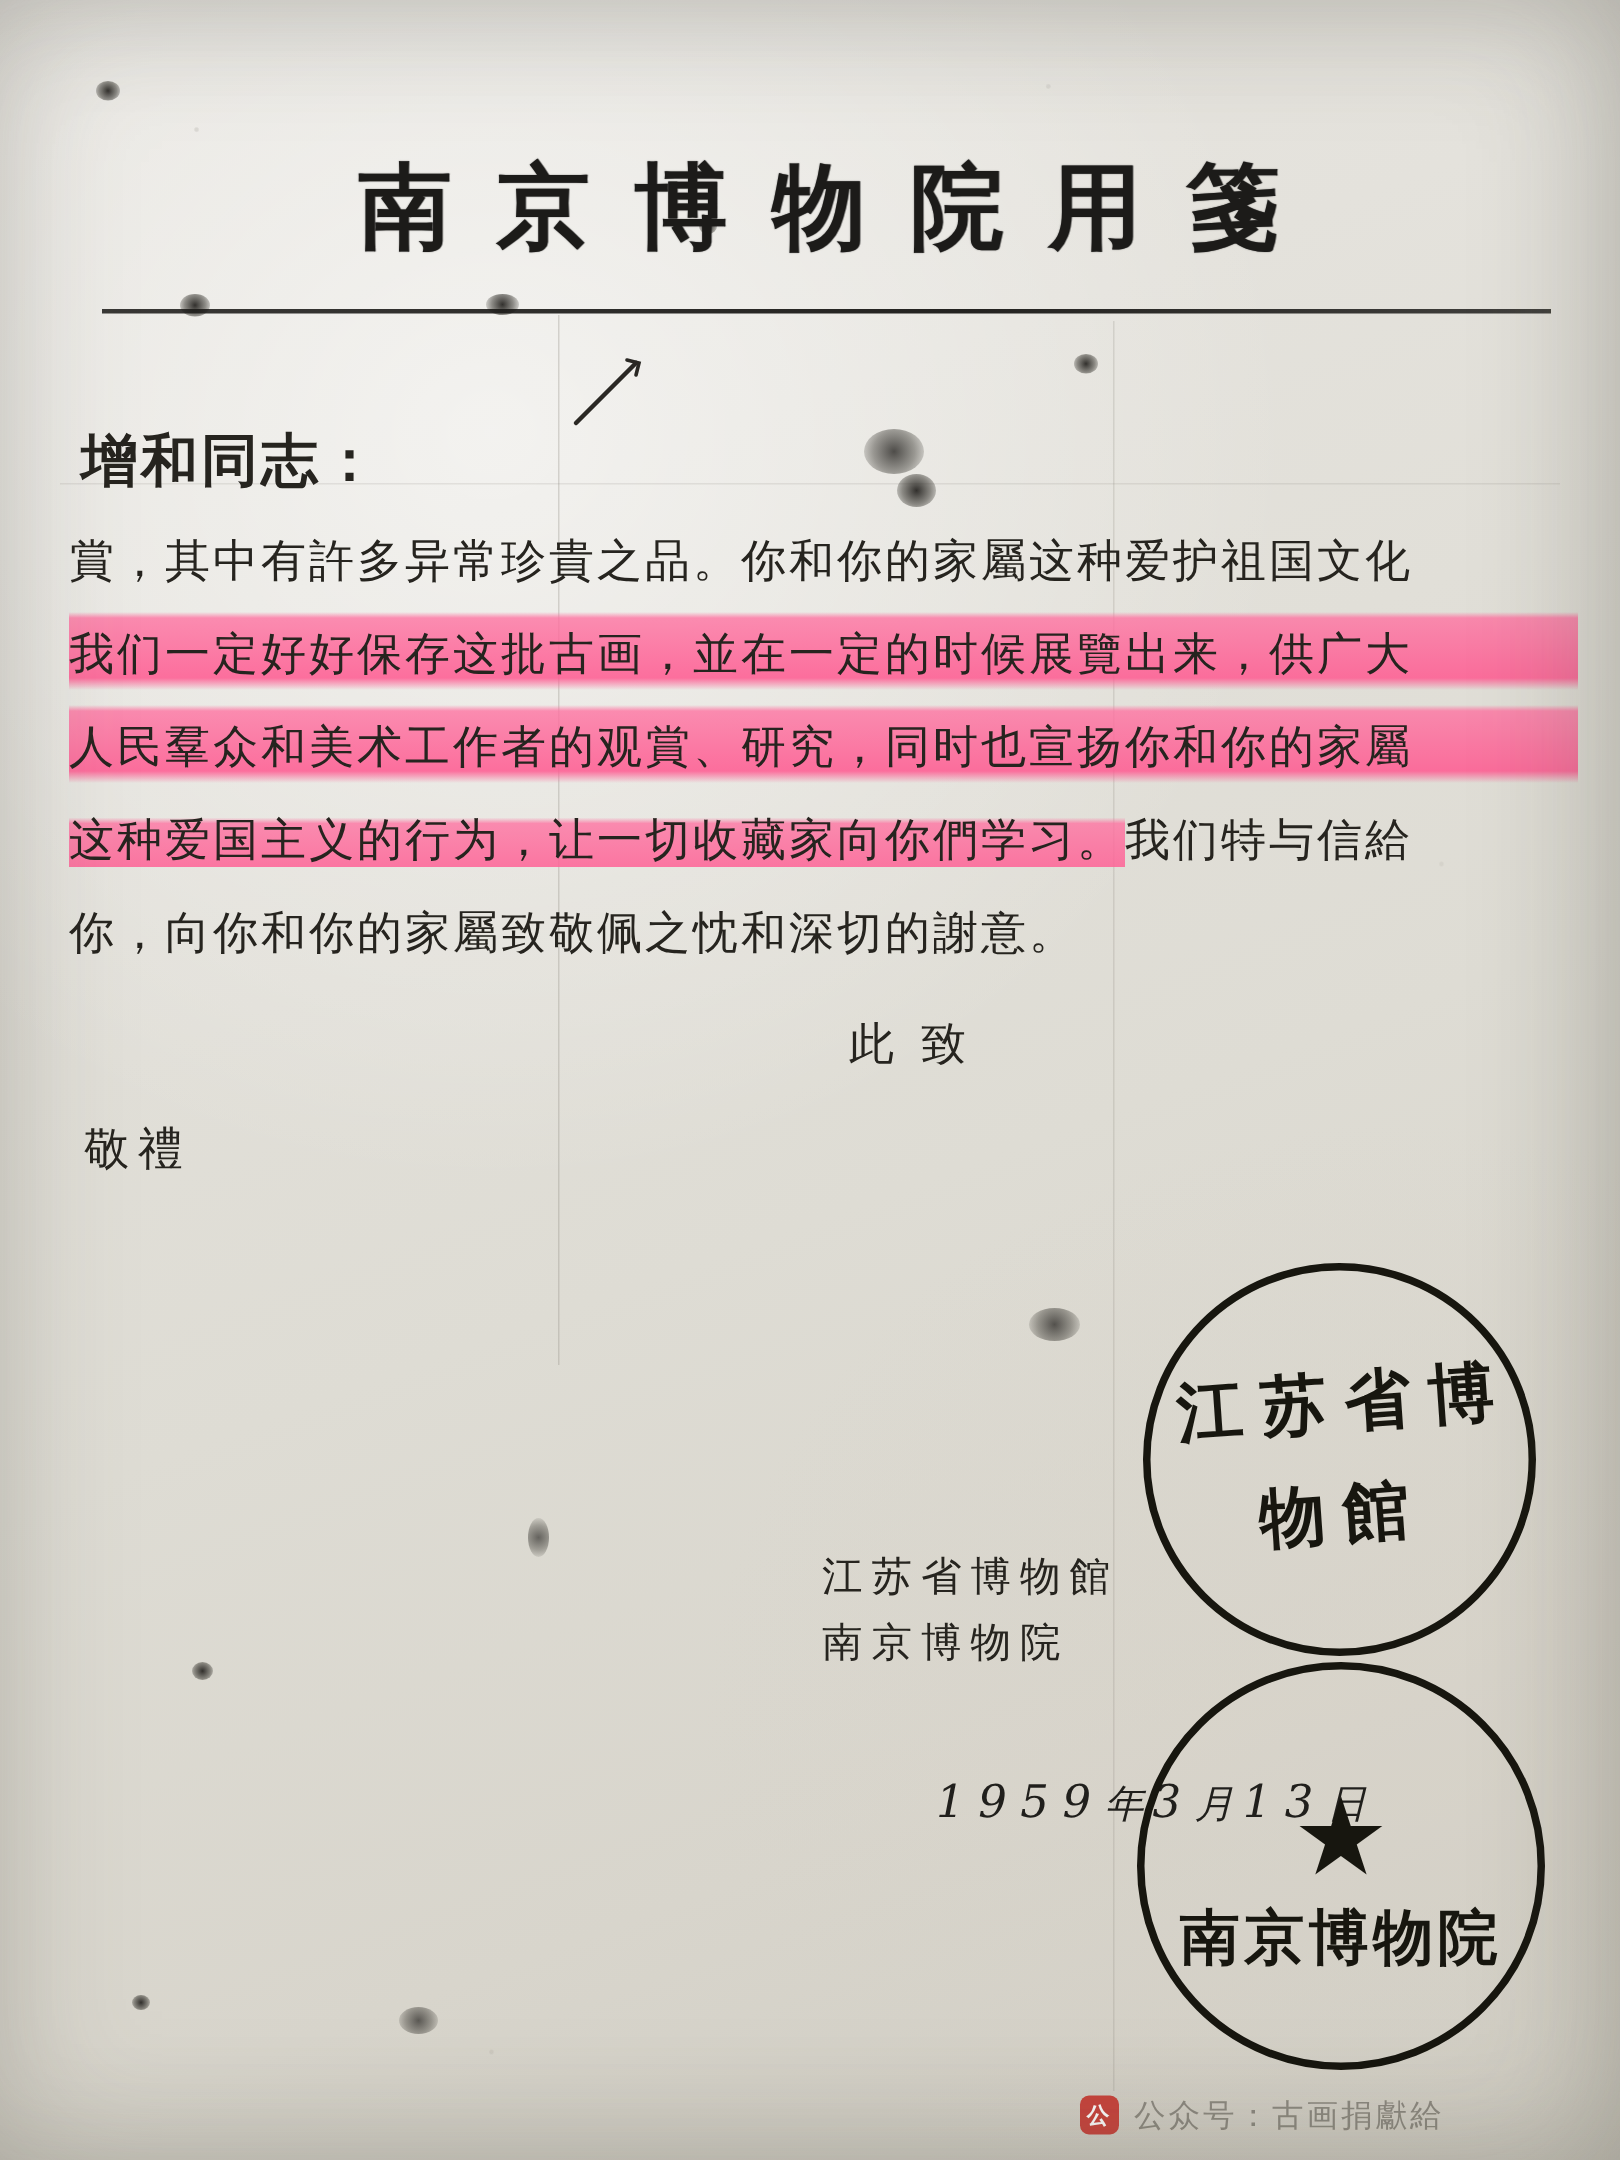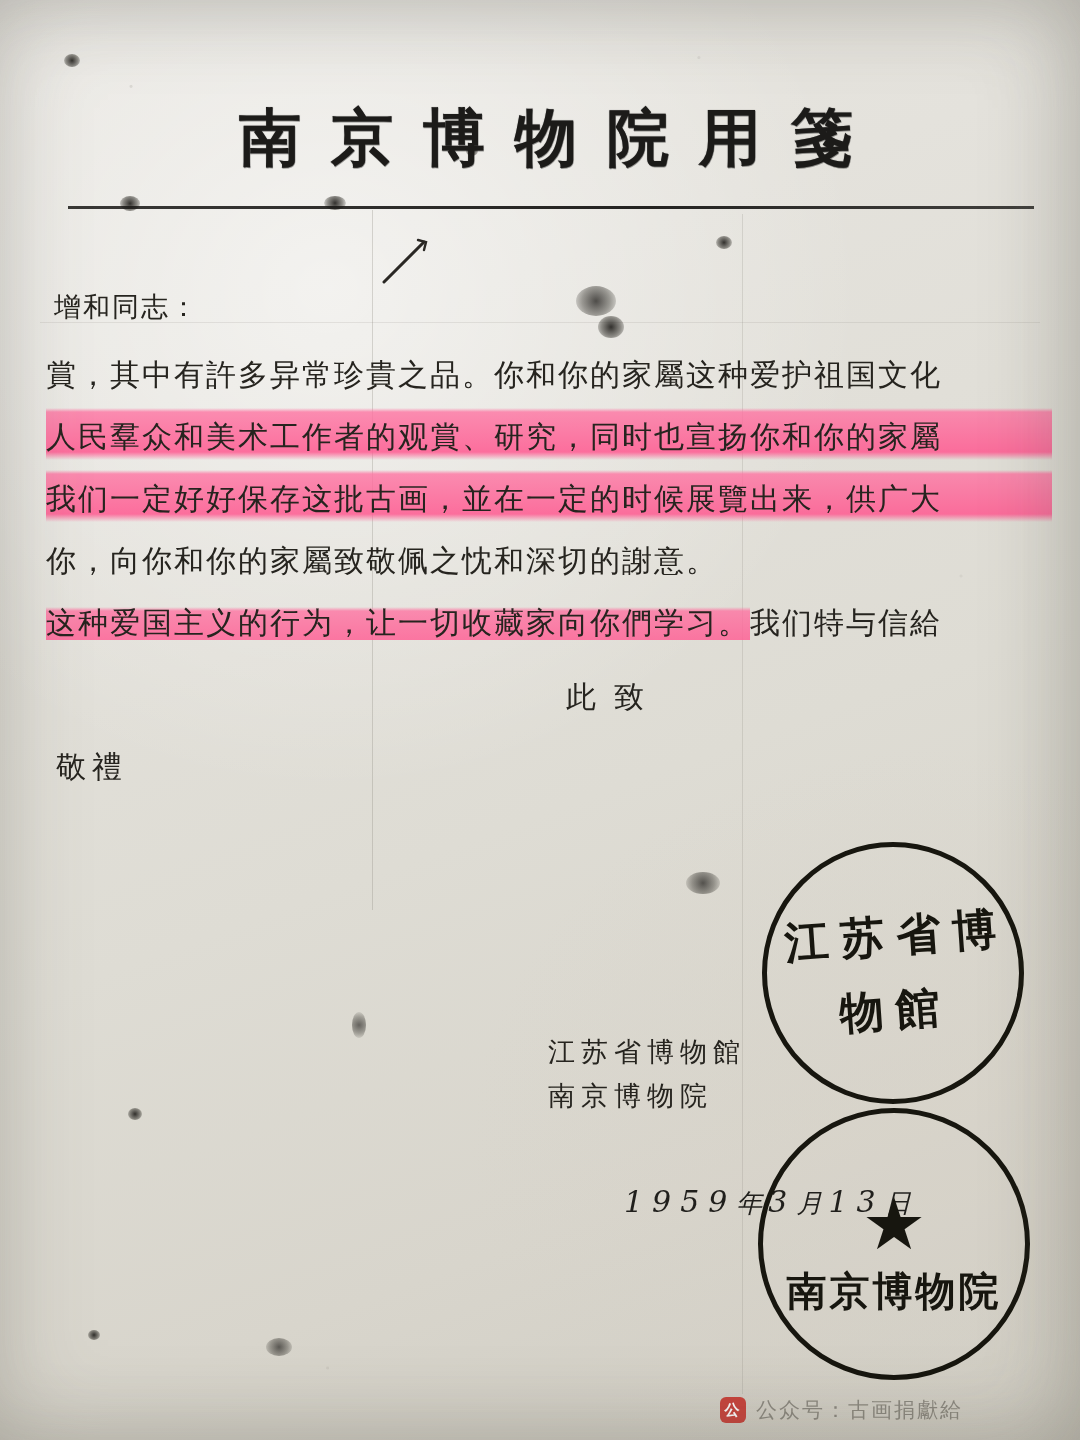--- a/index.html
+++ b/index.html
@@ -85,23 +85,24 @@
     left: 46px;
     right: 40px;
     top: 276px;
     font-family: "DejaVu Serif", "Liberation Serif", serif;
     color: #26241f;
     font-size: 30px;
     line-height: 62px;
     letter-spacing: 2px;
   }
   .salutation {
-    font-size: 27px;
+    font-size: 38px;
     margin-left: 8px;
     margin-bottom: 6px;
+    font-weight: bold;
   }
   .para {
     margin: 0;
     text-indent: 62px;
   }
   .line {
     display: block;
     white-space: pre;
     position: relative;
   }
@@ -253,24 +254,24 @@
   </svg>
 
   <div class="letterhead">南京博物院用箋</div>
   <div class="rule"></div>
 
   <div class="letter">
     <div class="salutation">增和同志：</div>
 
     <span class="line">賞，其中有許多异常珍貴之品。你和你的家屬这种爱护祖国文化</span>
 
+    <span class="line hl">我们一定好好保存这批古画，並在一定的时候展覽出来，供广大</span>
     <span class="line hl">人民羣众和美术工作者的观賞、研究，同时也宣扬你和你的家屬</span>
-    <span class="line hl">我们一定好好保存这批古画，並在一定的时候展覽出来，供广大</span>
+    <span class="line"><span class="hl">这种爱国主义的行为，让一切收藏家向你們学习。</span><span>我们特与信給</span></span>
     <span class="line">你，向你和你的家屬致敬佩之忱和深切的謝意。</span>
-    <span class="line"><span class="hl">这种爱国主义的行为，让一切收藏家向你們学习。</span><span>我们特与信給</span></span>
 
     <div class="closing1">此致</div>
     <div class="closing2">敬禮</div>
   </div>
 
   <div class="signature">
     <div>江苏省博物館</div>
     <div>南京博物院</div>
   </div>
 

